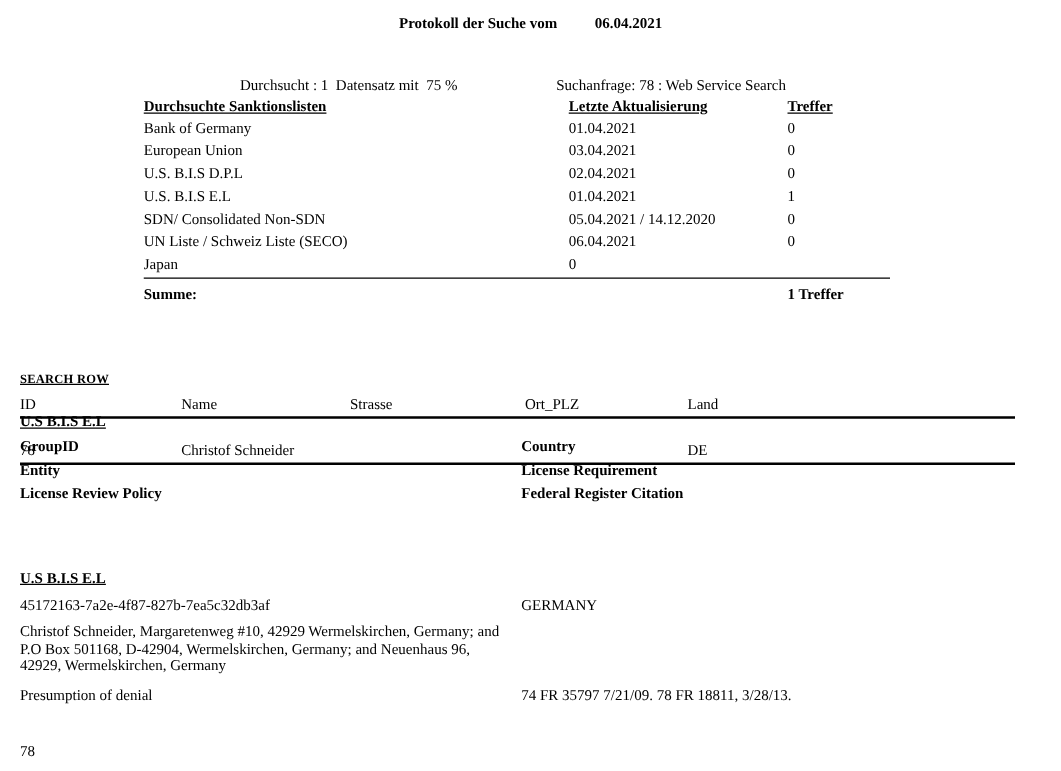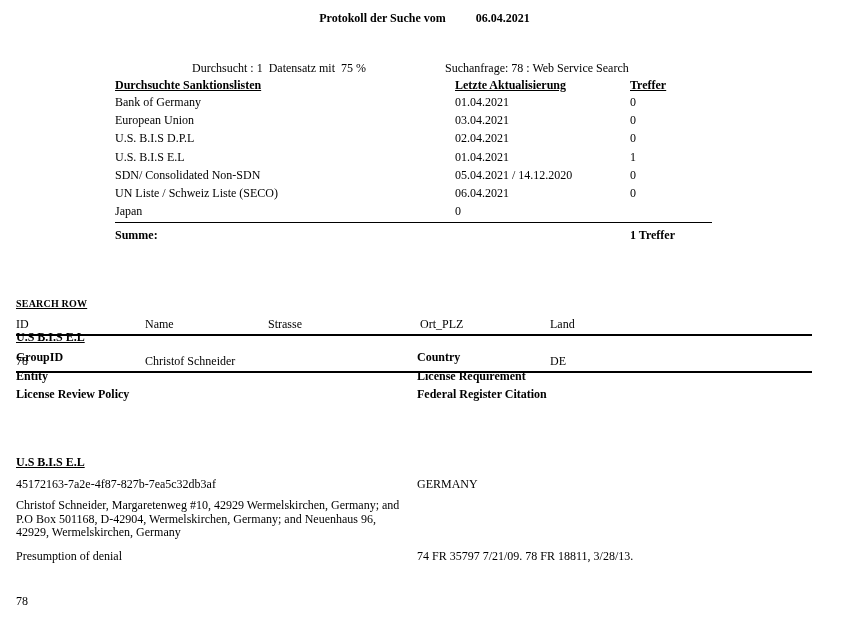--- a/index.html
+++ b/index.html
@@ -51,21 +51,21 @@
     text-decoration: underline;
     letter-spacing: 0.2px;
     margin-top: 42px;
   }
   .sr-head, .sr-data { position: relative; height: 17px; border-bottom: 2px solid #000; }
   .sr-head { margin-top: 6px; }
   .sr-data { margin-top: 18px; }
   .sr-head span, .sr-data span { position: absolute; top: 0; }
   .c-id { left: 0; }
   .c-name { left: 129px; }
-  .c-strasse { left: 252px; }
+  .c-strasse { left: 264px; }
   .c-ort { left: 404px; }
   .c-land { left: 534px; }
 
   
   .bis { position: absolute; left: 16px; top: 330px; width: 796px; }
   .bis-heading { display: inline-block; font-weight: bold; text-decoration: underline; }
   .bis-row { display: flex; height: 18.5px; font-weight: bold; }
   .bis-row-first { margin-top: 5px; }
   .bis-left { width: 401px; }
 

